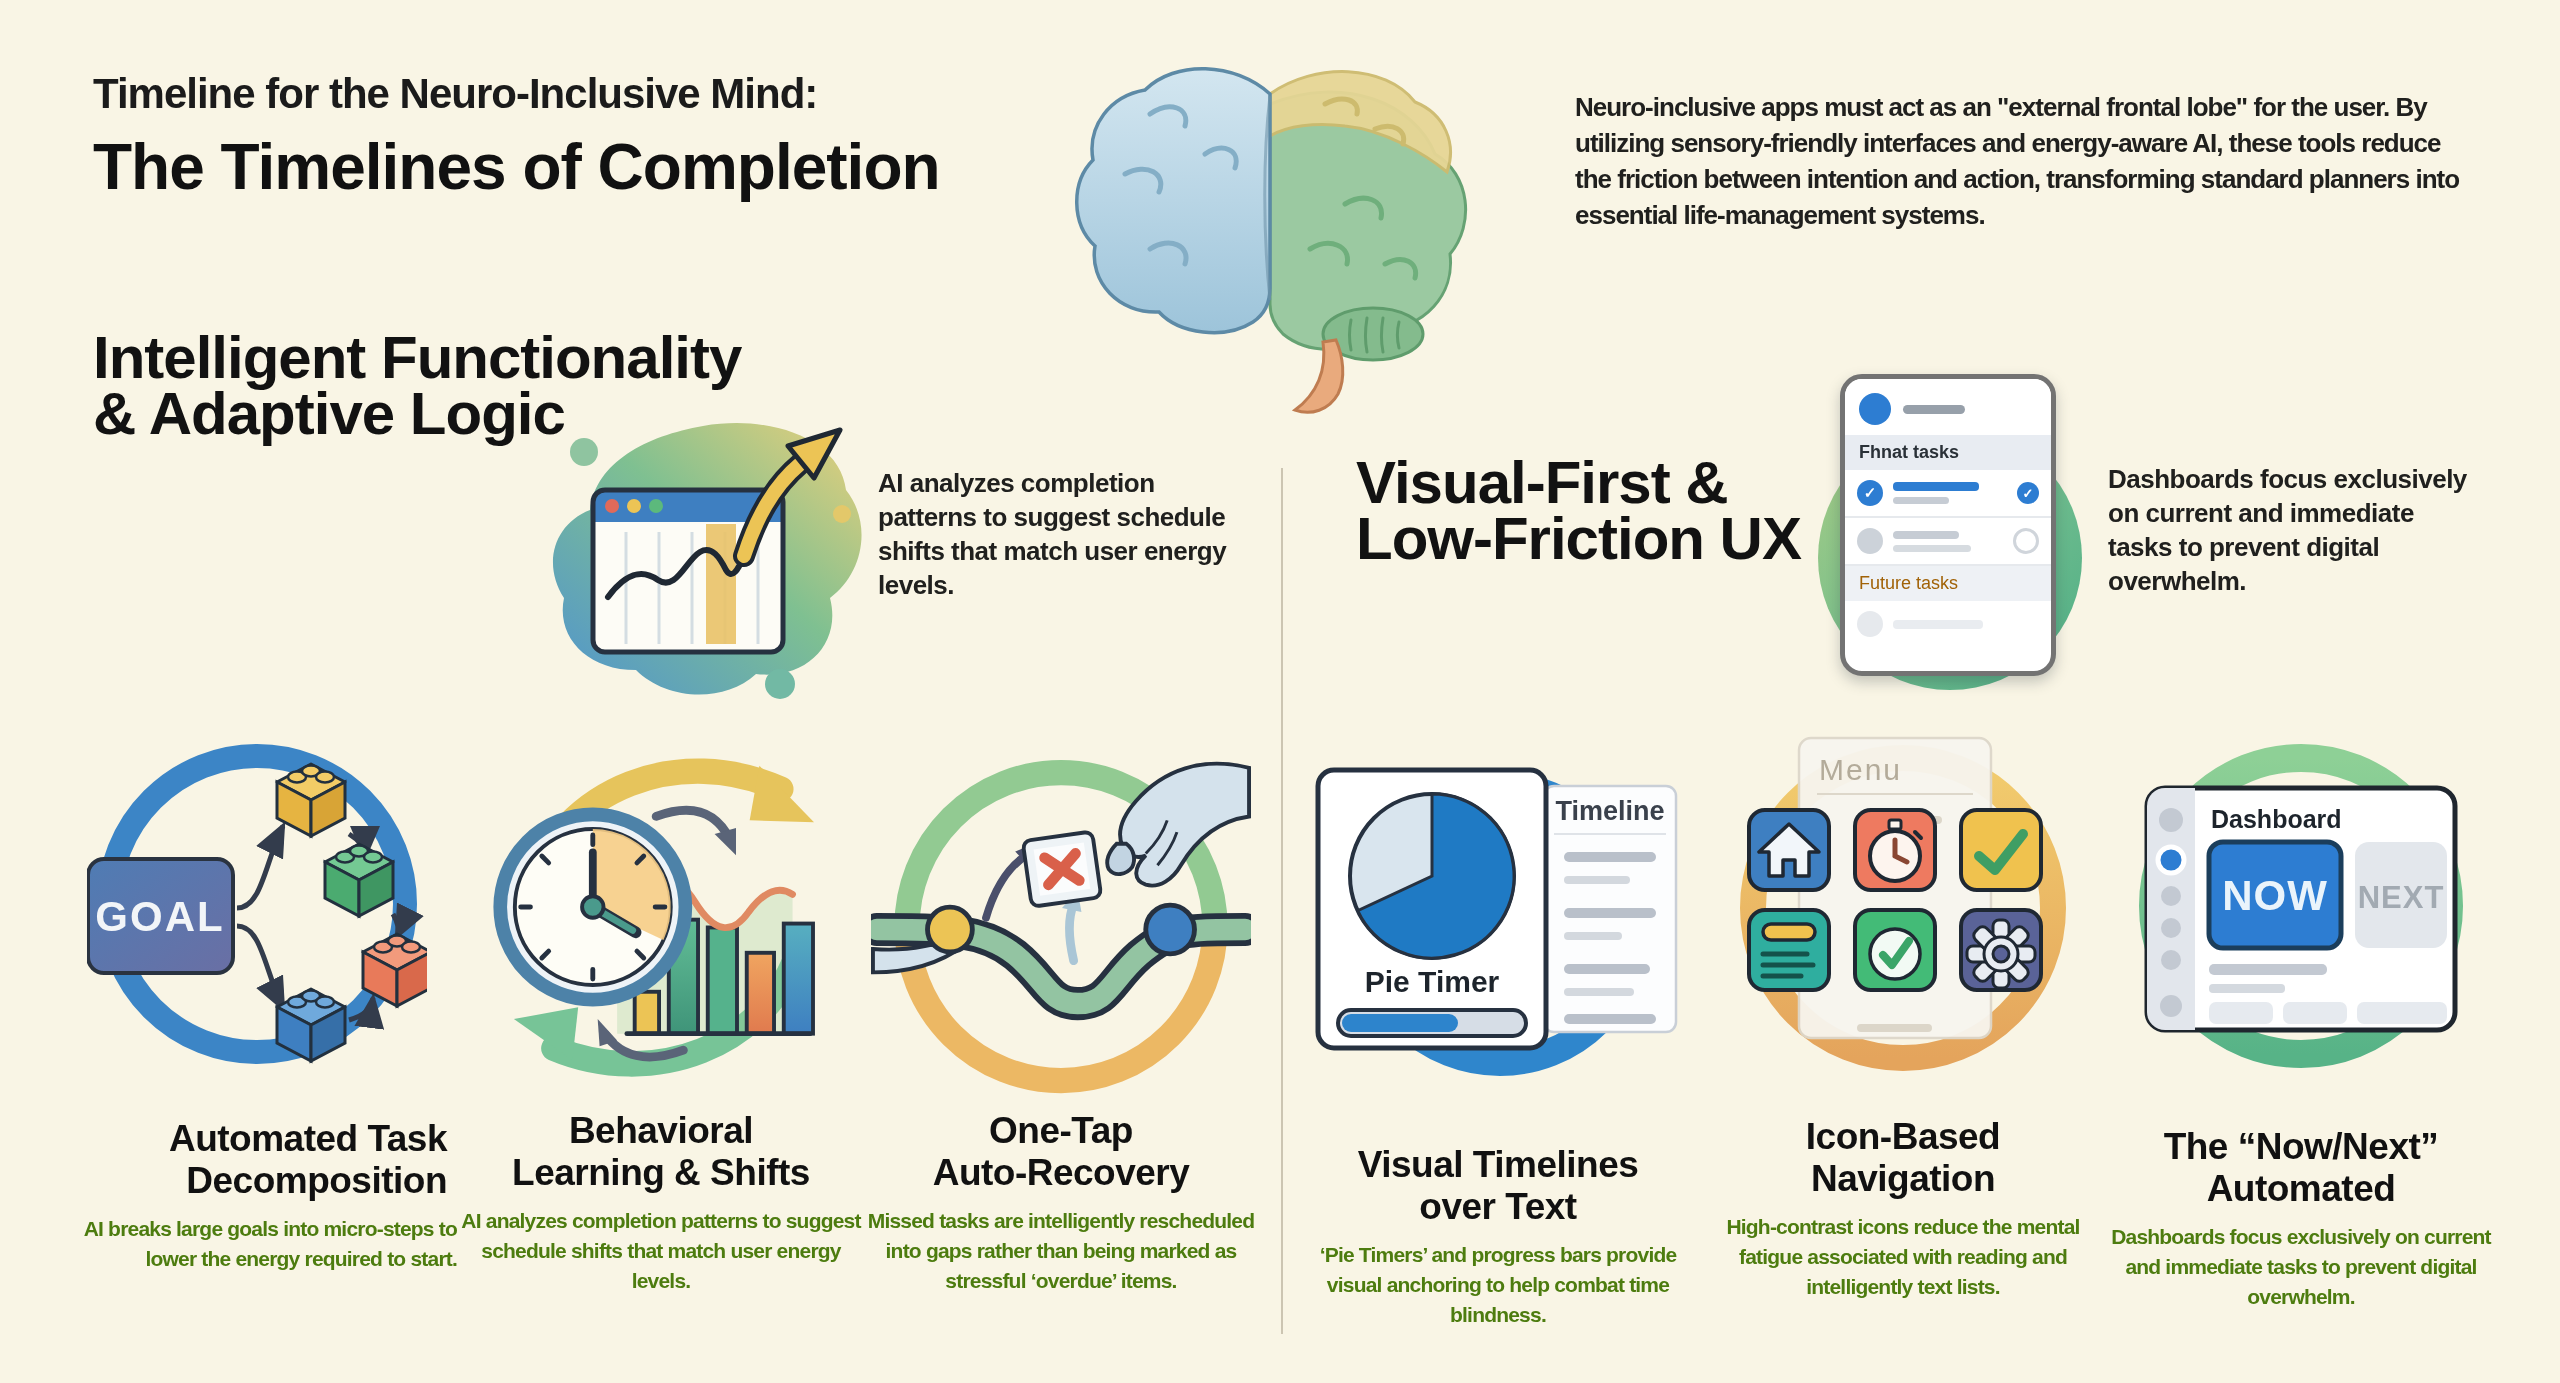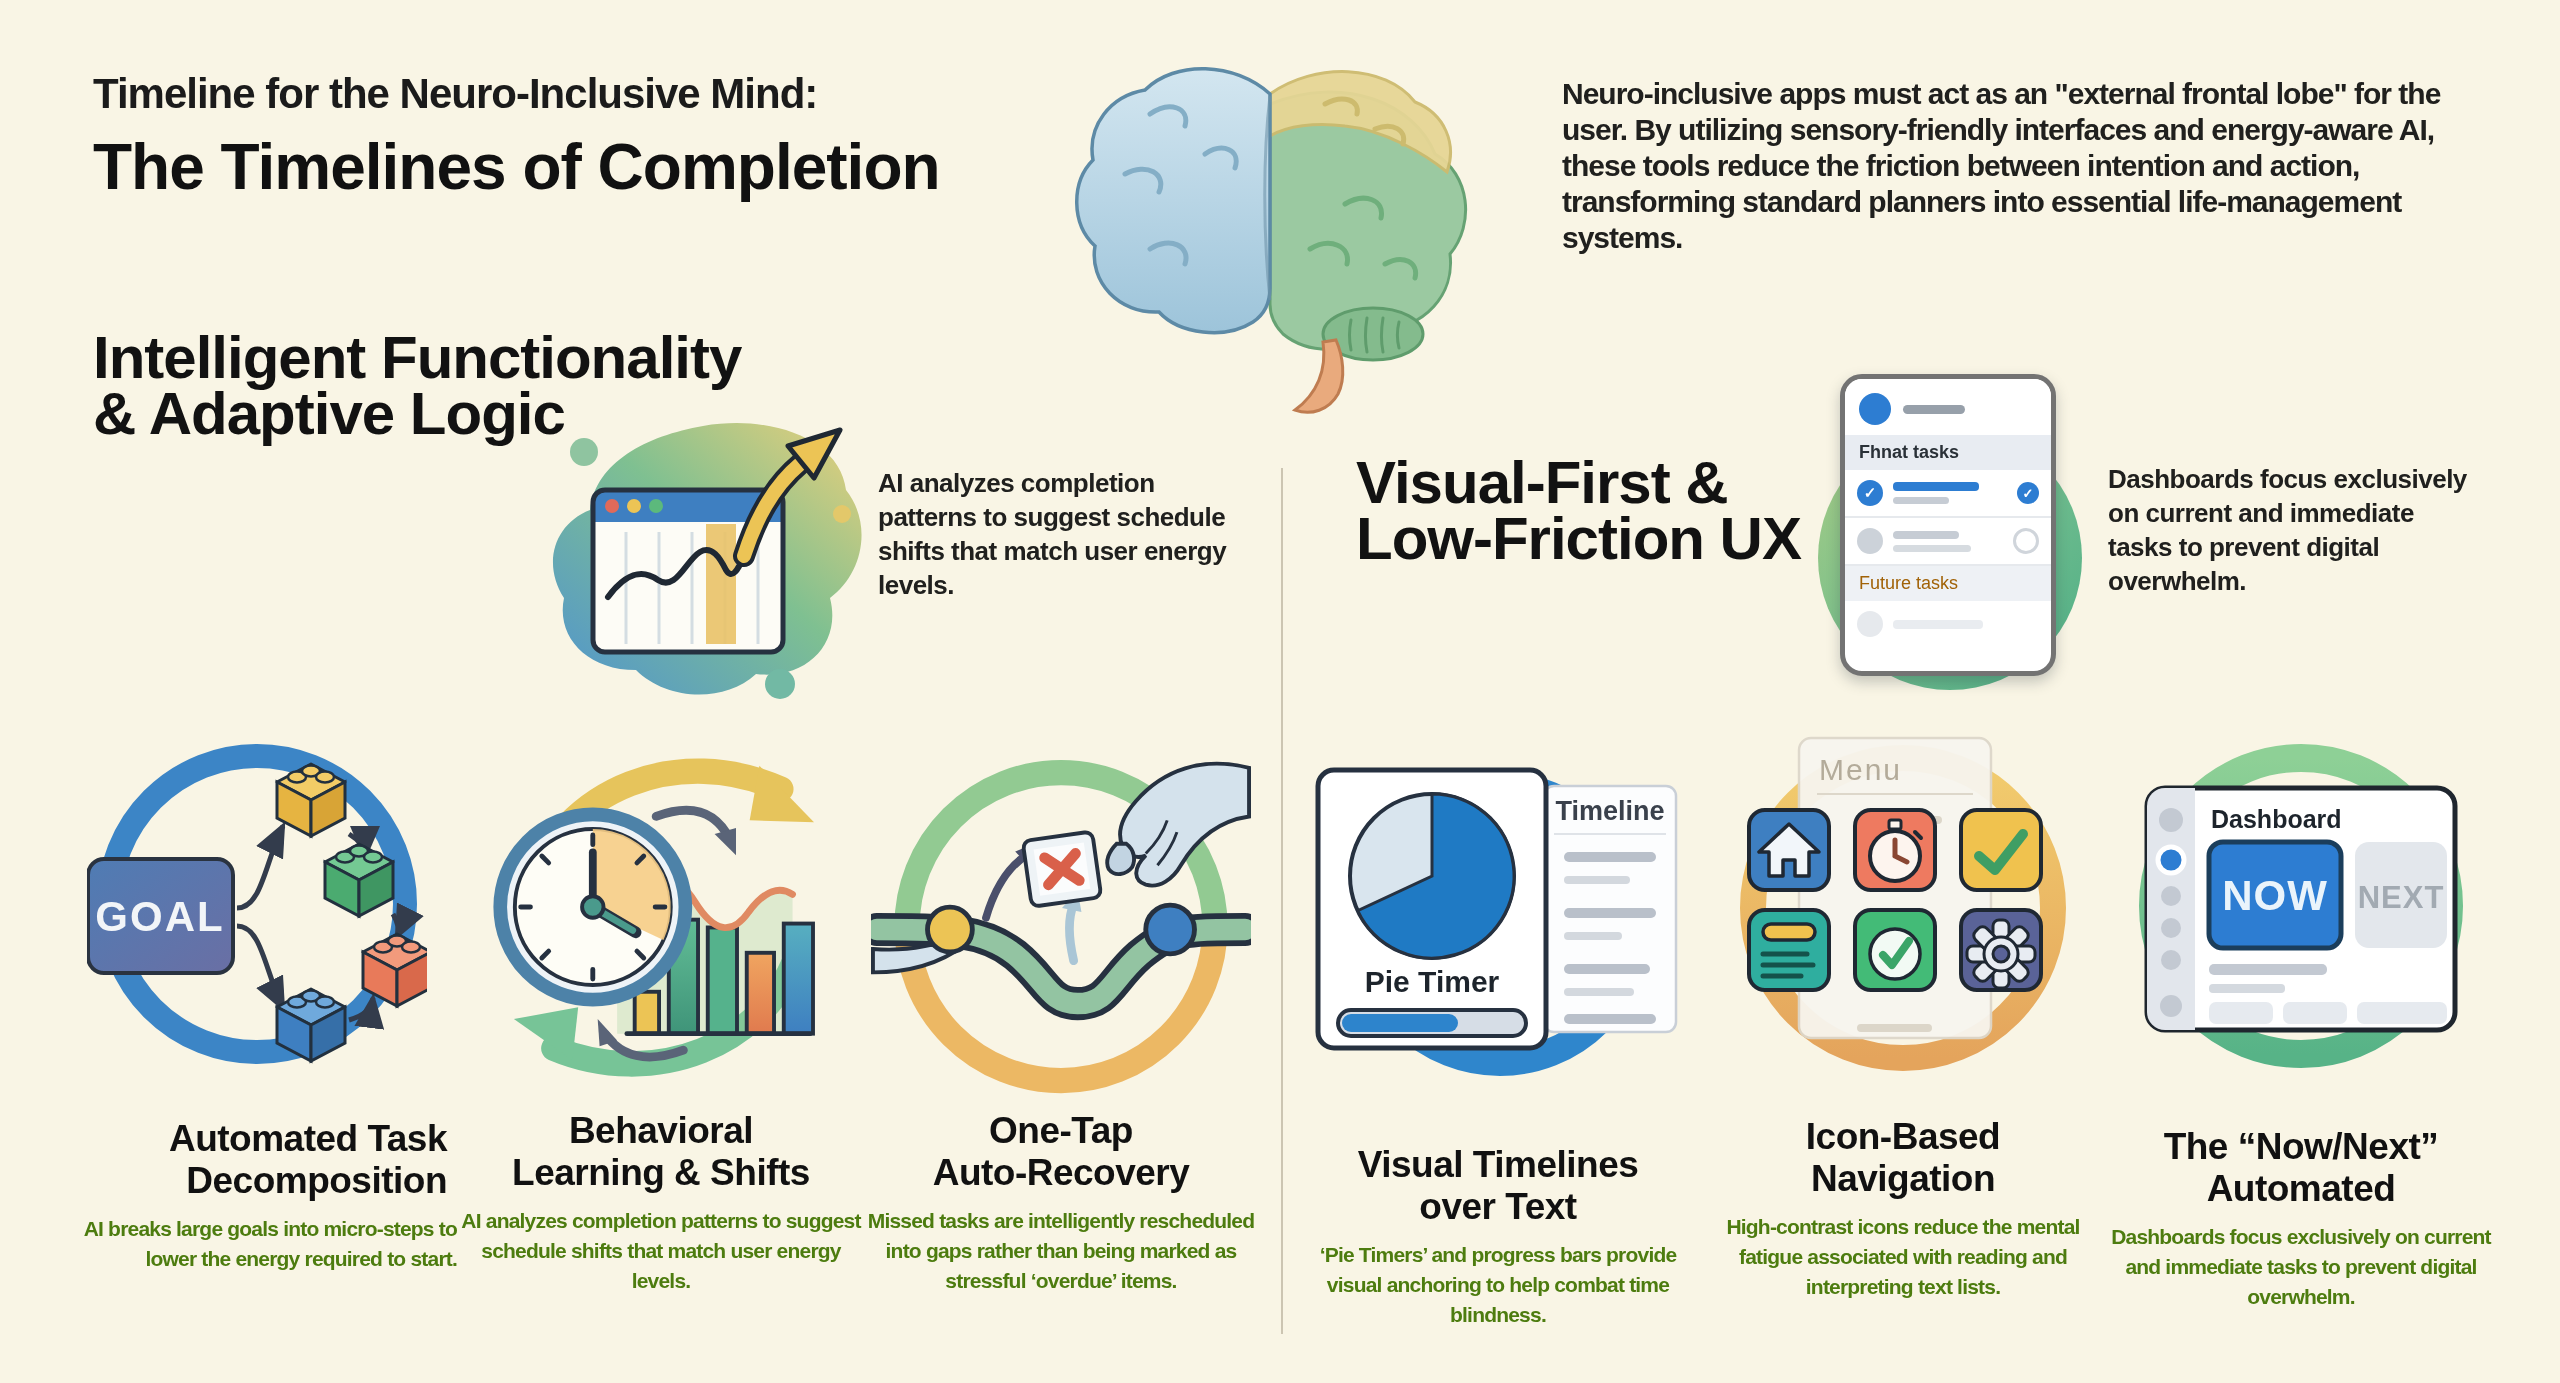--- a/index.html
+++ b/index.html
@@ -3,22 +3,22 @@
 <meta charset="utf-8">
 <style>
   html,body{margin:0;padding:0;background:#e8e4d4;}
   .canvas{position:relative;width:2560px;height:1383px;background:#f9f5e5;overflow:hidden;
           font-family:"Liberation Sans",sans-serif;color:#171717;}
   
   .title-block{position:absolute;left:93px;top:70px;}
   .title-line1{font-size:42px;font-weight:700;letter-spacing:-1px;color:#1b1b1b;}
   .title-line2{font-size:64px;font-weight:800;letter-spacing:-1px;margin-top:12px;color:#111;}
   .brain-wrap{position:absolute;left:1055px;top:34px;width:430px;height:400px;}
-  .intro{position:absolute;left:1562px;top:76px;width:900px;font-size:30px;font-weight:700;
-         line-height:36px;letter-spacing:-1px;color:#20201e;margin:0;}
+  .intro{position:absolute;left:1562px;top:76px;width:900px;font-size:26px;font-weight:700;
+         line-height:36px;letter-spacing:-1px;color:#20201e;margin:13px;}
   
   .sec-heading{position:absolute;font-size:60px;font-weight:800;line-height:56px;
                letter-spacing:-1px;white-space:pre-line;color:#121212;}
   .left-heading{left:93px;top:330px;}
   .right-heading{left:1356px;top:455px;}
   .blurb{position:absolute;font-size:26px;font-weight:700;line-height:34px;
          letter-spacing:-0.5px;color:#20201e;margin:0;}
   .ai-blurb{left:878px;top:466px;width:380px;}
   .dash-blurb{left:2108px;top:462px;width:370px;}
   .divider{position:absolute;left:1281px;top:468px;width:2px;height:866px;background:#ccc5b2;}
@@ -382,21 +382,21 @@
             <rect x="32" y="10" width="16" height="68" rx="6" transform="rotate(90 40 44)"></rect>
             <rect x="32" y="10" width="16" height="68" rx="6" transform="rotate(135 40 44)"></rect>
             <circle cx="40" cy="44" r="17"></circle>
             <circle cx="40" cy="44" r="8" fill="#5a6398"></circle>
           </g>
         </g>
       </svg>
     </div>
     <h3 class="feature-title">Icon-Based
 Navigation</h3>
-    <p class="feature-desc">High-contrast icons reduce the mental fatigue associated with reading and interpreting text lists.</p>
+    <p class="feature-desc">High-contrast icons reduce the mental fatigue associated with reading and intelligently text lists.</p>
   </section>
 
   <section class="feature" style="left:2111px;">
     <div class="feature-icon">
       <svg width="380" height="340" viewBox="0 0 380 340" style="margin-top:16px;">
         <defs>
           <linearGradient id="ringGreen" x1="0" y1="0" x2="0" y2="1">
             <stop offset="0" stop-color="#8ed096"></stop>
               <stop offset="1" stop-color="#57b387"></stop>
           </linearGradient>

